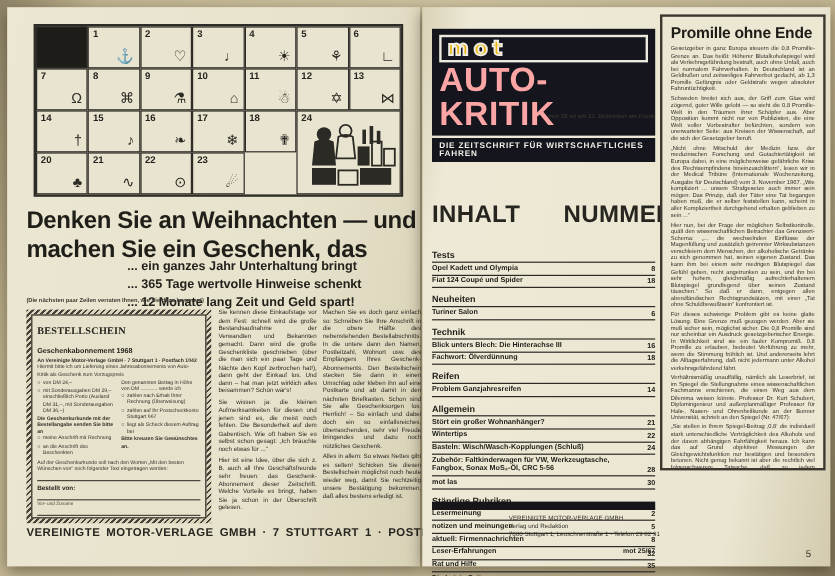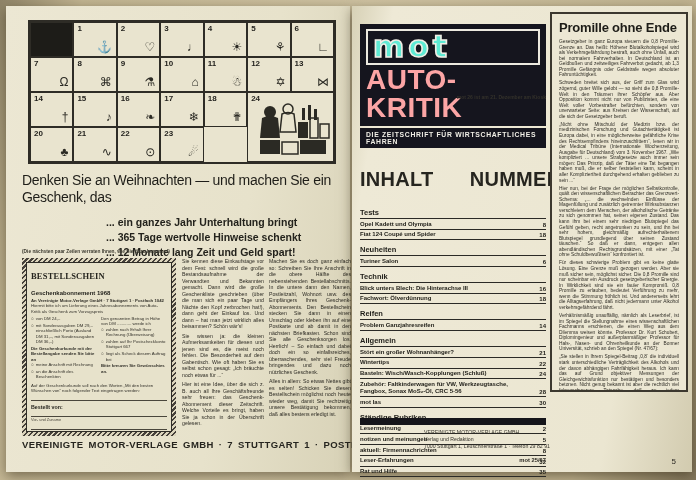--- a/index.html
+++ b/index.html
@@ -15,21 +15,21 @@
   
   .calendar{position:absolute;left:22px;top:14px;width:304px;border:2px solid #2e2c26;
     display:grid;grid-template-columns:repeat(7,1fr);grid-template-rows:repeat(4,35px);background:#e9e4cf;}
   .cal-cell{border:1px solid #2e2c26;position:relative;}
   .cal-num{position:absolute;top:1px;left:3px;font-size:8px;font-weight:700;color:#24231f;}
   .cal-icon{position:absolute;right:4px;bottom:3px;font-size:12px;line-height:1;color:#2b2a24;}
   .cal-blank{background:#1d1c18;}
   .cal-big{grid-column:6/span 2;grid-row:3/span 2;}
   .cal-big svg{position:absolute;right:1px;bottom:1px;}
 
-  .headline{position:absolute;left:16px;top:166px;width:326px;font-size:14px;font-weight:400;
+  .headline{position:absolute;left:16px;top:166px;width:326px;font-size:20px;font-weight:700;
     letter-spacing:-0.3px;line-height:1.2;color:#1f1e19;}
   .bullets{position:absolute;left:100px;top:209px;font-size:10.5px;font-weight:700;line-height:1.45;color:#23221c;}
   .hint{position:absolute;left:16px;top:243px;font-size:4.8px;font-weight:700;color:#3c3a30;}
 
   .form{position:absolute;left:16px;top:252px;width:154px;height:178px;box-sizing:border-box;
     background:repeating-linear-gradient(135deg,#45403a 0 1.5px,#dcd5bc 1.5px 3.5px);padding:4px;}
   .form-inner{width:100%;height:100%;box-sizing:border-box;background:#e7e2cb;border:1px solid #2e2c26;
     padding:3px 4px;overflow:hidden;}
   .form-title-row{line-height:1;}
   .form-title{font-size:8.5px;font-weight:700;letter-spacing:0.2px;font-family:Liberation Serif, serif;}
@@ -49,22 +49,22 @@
   #col1{left:176px;}
   #col2{left:263px;}
 
   .page-footer-left{position:absolute;left:16px;top:433px;font-size:9.5px;font-weight:700;
     letter-spacing:0.4px;word-spacing:2px;color:#26251f;white-space:nowrap;}
 
   
   .masthead{position:absolute;left:8px;top:18px;width:186px;}
   .mast-box{background:#15151e;padding:5px 6px 4px;}
   .mast-frame{border:2px solid #ece9df;padding:2px 5px 1px;}
-  .mot-logo{font-size:30px;font-weight:900;letter-spacing:4px;line-height:0.95;
-    color:#5eead4;-webkit-text-stroke:1.6px #f0eee5;font-family:"DejaVu Sans",sans-serif;}
+  .mot-logo{font-size:17px;font-weight:900;letter-spacing:4px;line-height:0.95;
+    color:#eab308;-webkit-text-stroke:1.6px #f0eee5;font-family:"DejaVu Sans",sans-serif;}
   .auto-kritik{color:#fca5a5;font-weight:900;font-size:28px;letter-spacing:0.5px;line-height:1;margin-top:1px;
     font-family:"Liberation Sans",sans-serif;}
   .tagline{background:#15151e;color:#f2f0e7;font-size:6.8px;font-weight:700;letter-spacing:0.7px;
     padding:3px 6px;margin-top:2px;}
   .kiosk{position:absolute;left:8px;top:88px;width:186px;text-align:right;font-size:5px;font-weight:700;color:#34322b;}
 
   .inhalt{position:absolute;left:8px;top:146px;width:186px;display:flex;align-items:flex-start;}
   .inhalt-word{font-size:20px;font-weight:900;letter-spacing:0.3px;margin-top:16px;}
   .inhalt-word.n2{margin-left:36px;}
   .inhalt-big{font-size:50px;font-weight:900;line-height:0.9;letter-spacing:-2px;margin-left:10px;color:#1b1a16;}

